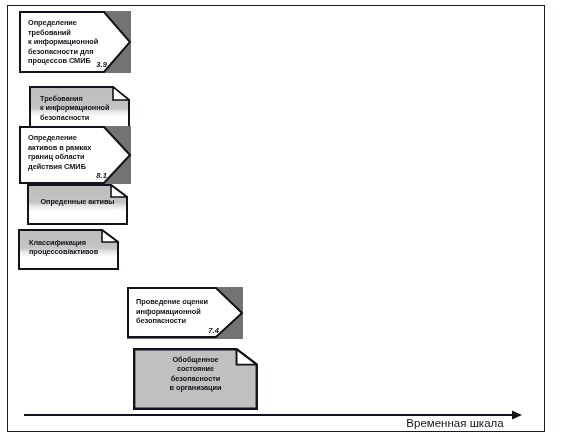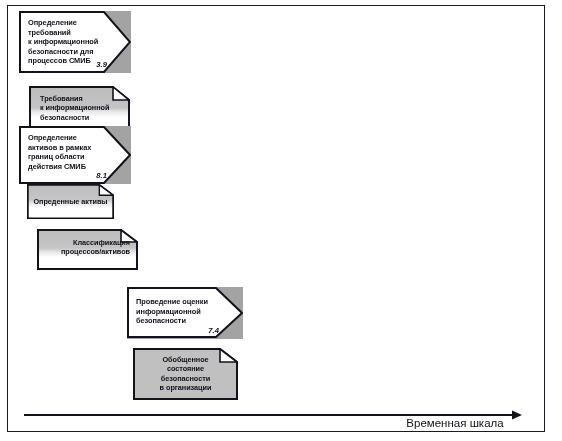--- a/index.html
+++ b/index.html
@@ -30,21 +30,21 @@
   }
 
   
   .node {
     position: absolute;
     box-sizing: border-box;
   }
 
   
   .process {
-    background: #a3a3a3;
+    background: #737373;
   }
   .process .pshape {
     position: absolute;
     inset: 0;
   }
   .process .ptext {
     position: absolute;
     left: 9px;
     top: 7px;
     right: 26px;
@@ -152,38 +152,38 @@
     <svg class="pshape" viewBox="0 0 112 58" preserveAspectRatio="none">
       <polygon points="1,1 85,1 111,29 85,57 1,57" fill="#ffffff" stroke="#12121c" stroke-width="2" stroke-linejoin="miter"></polygon>
     </svg>
     <div class="ptext">Определение
 активов в рамках
 границ области
 действия СМИБ</div>
     <div class="pnum">8.1</div>
   </div>
 
-  <div class="node docbox centered" style="left:27px; top:184px; width:87px; height:41px;">
+  <div class="node docbox centered" style="left:27px; top:184px; width:101px; height:41px;">
     <svg class="dshape" viewBox="0 0 101 41" preserveAspectRatio="none">
       <defs>
         <linearGradient id="gshade2" x1="0" y1="0" x2="0" y2="1">
           <stop offset="0%" stop-color="#bcbcbc"></stop>
           <stop offset="44%" stop-color="#c4c4c4"></stop>
           <stop offset="54%" stop-color="#e6e6e6"></stop>
           <stop offset="68%" stop-color="#ffffff"></stop>
           <stop offset="100%" stop-color="#ffffff"></stop>
         </linearGradient>
       </defs>
       <polygon points="1,1 84,1 100,13 100,40 1,40" fill="url(#gshade2)" stroke="#12121c" stroke-width="2"></polygon>
       <polygon points="84,1 100,13 84,13" fill="#ffffff" stroke="#12121c" stroke-width="1.6"></polygon>
     </svg>
     <div class="dtext">Опреденные активы</div>
   </div>
 
-  <div class="node docbox" style="left:37px; top:229px; width:101px; height:41px;text-align:right;">
+  <div class="node docbox" style="left:18px; top:229px; width:101px; height:41px;">
     <svg class="dshape" viewBox="0 0 101 41" preserveAspectRatio="none">
       <defs>
         <linearGradient id="gshade3" x1="0" y1="0" x2="0" y2="1">
           <stop offset="0%" stop-color="#bcbcbc"></stop>
           <stop offset="46%" stop-color="#c4c4c4"></stop>
           <stop offset="56%" stop-color="#e6e6e6"></stop>
           <stop offset="70%" stop-color="#ffffff"></stop>
           <stop offset="100%" stop-color="#ffffff"></stop>
         </linearGradient>
       </defs>
@@ -197,21 +197,21 @@
   <div class="node process" style="left:127px; top:287px; width:116px; height:52px;">
     <svg class="pshape" viewBox="0 0 116 51" preserveAspectRatio="none">
       <polygon points="1,1 89,1 115,26 89,50 1,50" fill="#ffffff" stroke="#12121c" stroke-width="2" stroke-linejoin="miter"></polygon>
     </svg>
     <div class="ptext" style="top:10px;">Проведение оценки
 информационной
 безопасности</div>
     <div class="pnum">7.4</div>
   </div>
 
-  <div class="node docbox centered" style="left:133px; top:348px; width:105px; height:52px;">
+  <div class="node docbox centered" style="left:133px; top:348px; width:125px; height:52px;">
     <svg class="dshape" viewBox="0 0 105 52" preserveAspectRatio="none">
       <polygon points="1,1 87,1 104,14 104,51 1,51" fill="#c0c0c0" stroke="#12121c" stroke-width="2"></polygon>
       <polygon points="87,1 104,14 87,14" fill="#ffffff" stroke="#12121c" stroke-width="1.6"></polygon>
     </svg>
     <div class="dtext" style="top:7px;">Обобщенное
 состояние
 безопасности
 в организации</div>
   </div>
 

